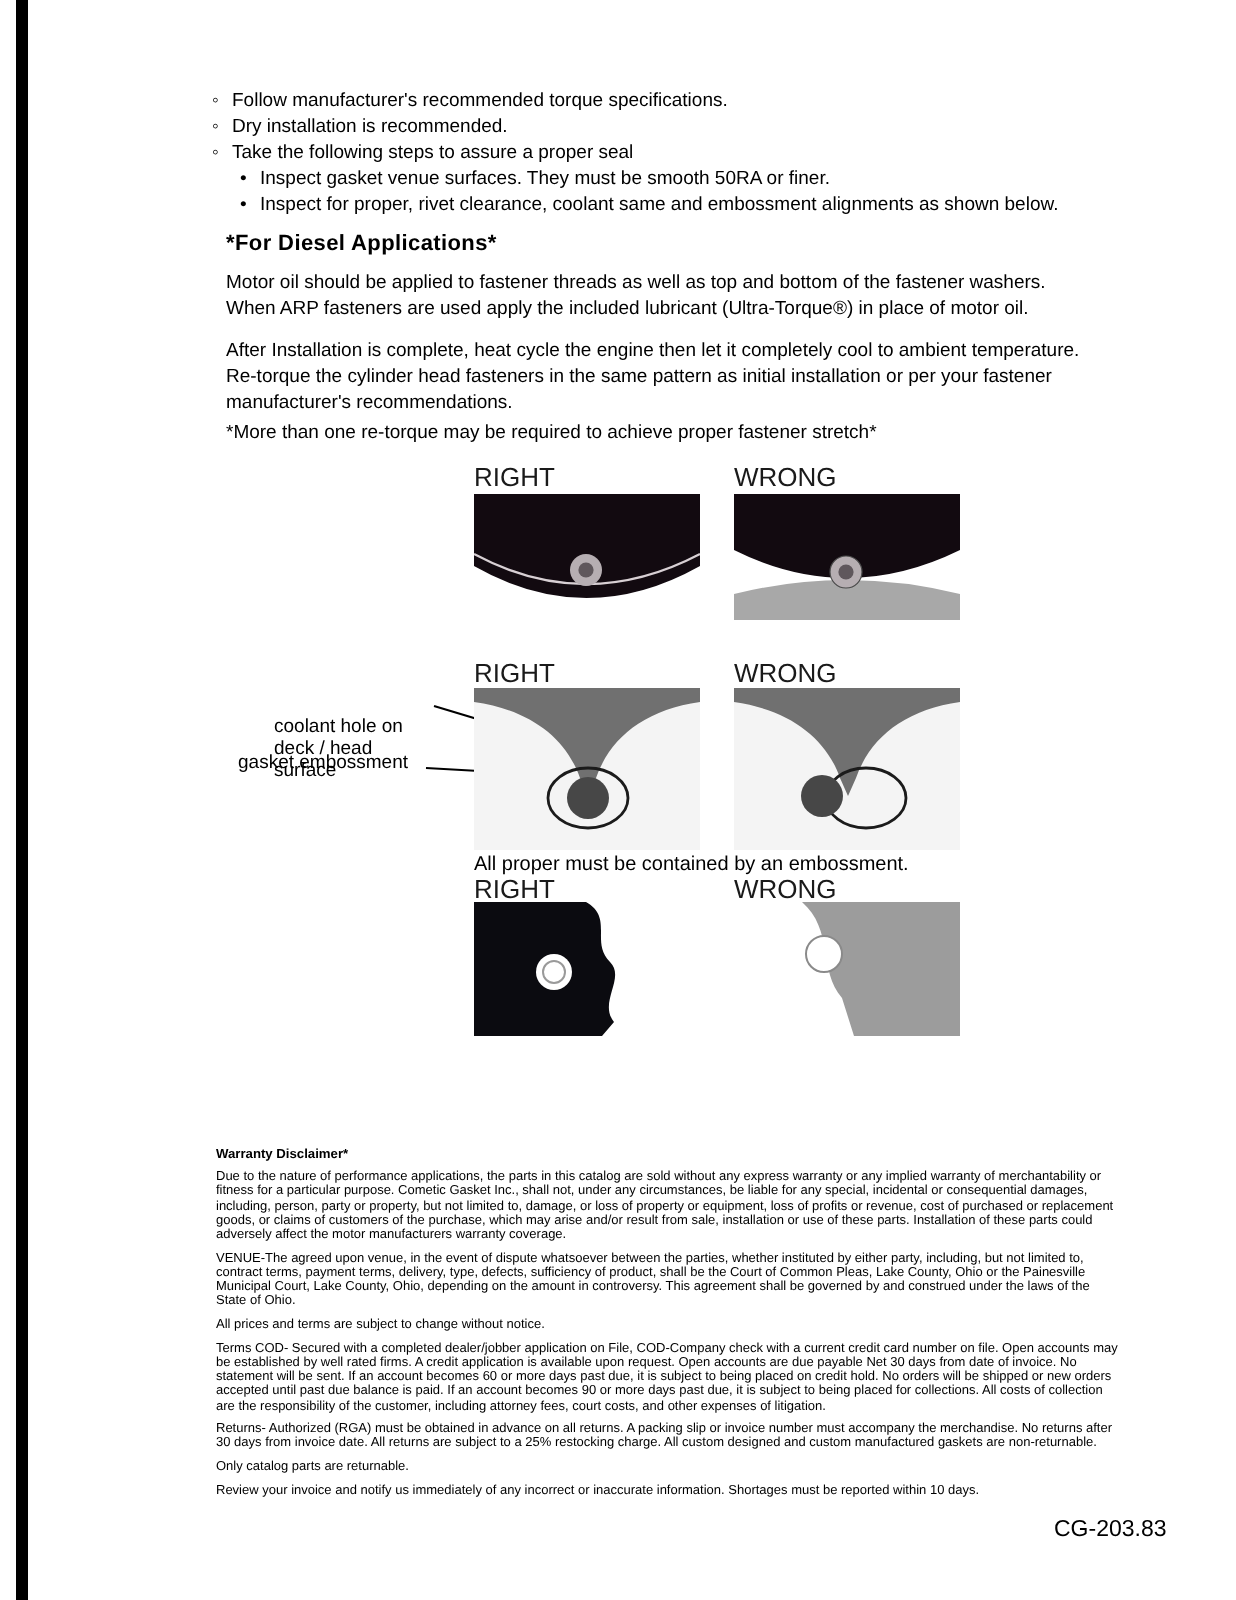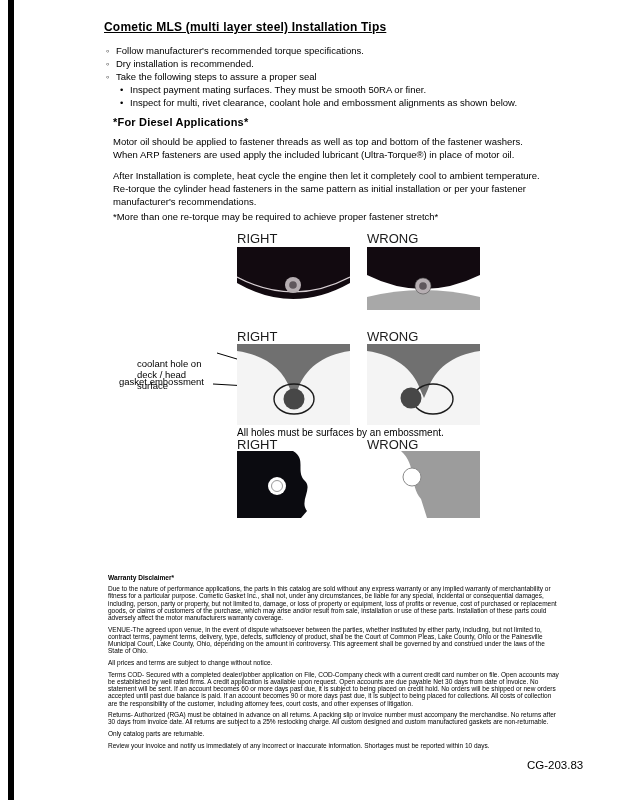--- a/index.html
+++ b/index.html
@@ -43,42 +43,41 @@
   .legal .lh{font-weight:bold;margin:0 0 4px 0;font-size:6.6px;}
   .legal p{margin:0 0 4.5px 0;}
   .partnum{position:absolute;left:527px;top:759px;font-size:11.5px;}
 </style>
 </head>
 <body>
 
 <div class="page">
   <div class="scan-bar"></div>
 
-  <h1 class="title">Cometic MLS (multi layer steel) Installation Tips</h1>
 
   <ul class="tips">
     <li class="tip">
       <span class="marker">◦</span>
       <span>Follow manufacturer's recommended torque specifications.</span>
     </li>
     <li class="tip">
       <span class="marker">◦</span>
       <span>Dry installation is recommended.</span>
     </li>
     <li class="tip">
       <span class="marker">◦</span>
       <span>Take the following steps to assure a proper seal</span>
     </li>
     <li class="tip sub">
       <span class="marker">•</span>
-      <span>Inspect payment mating surfaces.  They must be smooth 50RA or finer.</span>
+      <span>Inspect gasket venue surfaces.  They must be smooth 50RA or finer.</span>
     </li>
     <li class="tip sub">
       <span class="marker">•</span>
-      <span>Inspect for multi, rivet clearance, coolant hole and embossment alignments as shown below.</span>
+      <span>Inspect for proper, rivet clearance, coolant same and embossment alignments as shown below.</span>
     </li>
   </ul>
 
   <h2 class="diesel-heading">*For Diesel Applications*</h2>
   <p class="para p1">Motor oil should be applied to fastener threads as well as top and bottom of the fastener washers. When ARP fasteners are used apply the included lubricant (Ultra-Torque®) in place of motor oil.</p>
   <p class="para p2">After Installation is complete, heat cycle the engine then let it completely cool to ambient temperature. Re-torque the cylinder head fasteners in the same pattern as initial installation or per your fastener manufacturer's recommendations.</p>
   <p class="para p3">*More than one re-torque may be required to achieve proper fastener stretch*</p>
 
   <div class="dlabel lab-r1-r">RIGHT</div>
   <div class="dlabel lab-r1-w">WRONG</div>
@@ -118,21 +117,21 @@
     </svg>
   </div>
   <div class="dimg img-r2-w">
     <svg viewBox="0 0 113 81">
       <rect x="0" y="0" width="113" height="81" fill="#f4f4f4"></rect>
       <path d="M0,0 H113 V7 C85,11 68,25 61,45 L57,54 L53,45 C46,25 28,11 0,7 Z" fill="#707070"></path>
       <ellipse cx="66" cy="55" rx="20" ry="15" fill="none" stroke="#1b1b1b" stroke-width="1.4"></ellipse>
       <circle cx="44" cy="54" r="10.5" fill="#474747"></circle>
     </svg>
   </div>
-  <p class="cap cap-r2">All holes must be surfaces by an embossment.</p>
+  <p class="cap cap-r2">All proper must be contained by an embossment.</p>
 
   <div class="dlabel lab-r3-r">RIGHT</div>
   <div class="dlabel lab-r3-w">WRONG</div>
   <div class="dimg img-r3-r">
     <svg viewBox="0 0 113 67">
       <rect x="0" y="0" width="113" height="67" fill="#ffffff"></rect>
       <path d="M0,0 H56 C70,8 58,20 68,30 C76,38 62,50 70,60 L64,67 H0 Z" fill="#0b0b10"></path>
       <circle cx="40" cy="35" r="9" fill="#ffffff"></circle>
       <circle cx="40" cy="35" r="5.5" fill="none" stroke="#9a9a9a" stroke-width="1"></circle>
     </svg>

